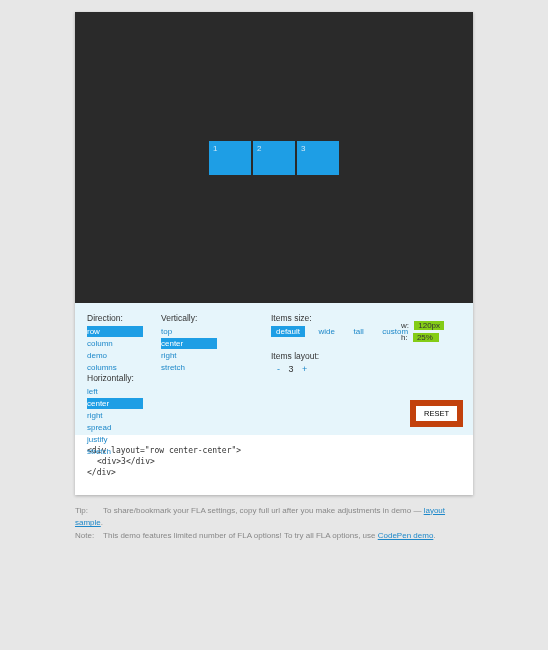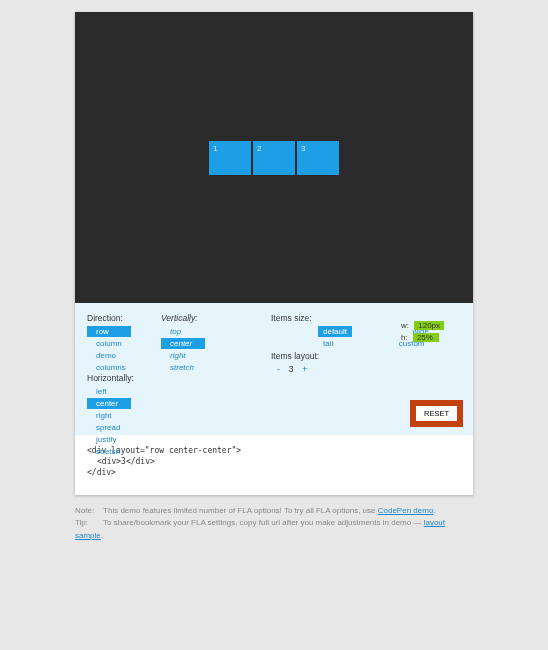--- a/index.html
+++ b/index.html
@@ -38,29 +38,29 @@
     padding: 10px 12px 12px 12px;
     position: relative;
     min-height: 132px;
   }
   .col { position: absolute; }
   .col h4 { font-size: 8.5px; font-weight: normal; margin-bottom: 3px; }
   .opts a {
     display: block;
     color: #1e88c9;
     font-size: 8px;
-    padding: 1px 9px;
+    padding: 1px 0;
     margin: 0 0 1px 0;
     text-decoration: none;
-    width: 44px;
+    width: 56px;
   }
   .opts a.sel { background: #1e9ee5; color: #fff; }
-  .opts.wide a { display: inline-block; width: auto; padding: 1px 5px; margin-right: 6px; margin-left: 47px; }
+  .opts.wide a { display: inline-block; width: auto; padding: 1px 5px; margin-right: 6px; }
   .c-dir  { left: 12px;  top: 10px; }
-  .c-vert { left: 86px;  top: 10px; font-style: italic; }
+  .c-vert { left: 86px;  top: 10px; }
   .c-horz { left: 12px;  top: 70px; }
   .c-size { left: 196px; top: 10px; }
   .c-num  { left: 196px; top: 48px; }
   .c-wh   { left: 326px; top: 18px; font-size: 8px; }
   .c-wh div { margin-bottom: 3px; }
   .c-wh span.v { background:#84cc16; padding: 0 4px; margin-left: 3px; display:inline-block; min-width: 26px; }
   .btn-reset {
     position: absolute; right: 10px; bottom: 8px;
     font-size: 7.5px; background:#fff; border:6px solid #c2410c;
     padding: 3px 8px; cursor:pointer;
@@ -166,22 +166,22 @@
   <div class="code">
     <div>&lt;div layout="row center-center"&gt;</div>
     <div class="ind1">&lt;div&gt;3&lt;/div&gt;</div>
     <div>&lt;/div&gt;</div>
   </div>
 
 </div>
 
 <div class="notes">
   <div>
+    <span class="lbl">Tip:</span>
+    <span>To share/bookmark your FLA settings, copy full url after you make adjustments in demo — </span>
+    <a href="#">layout sample</a>.
+  </div>
+  <div>
     <span class="lbl">Note:</span>
     <span>This demo features limited number of FLA options! To try all FLA options, use </span>
     <a href="#">CodePen demo</a>.
   </div>
-  <div>
-    <span class="lbl">Tip:</span>
-    <span>To share/bookmark your FLA settings, copy full url after you make adjustments in demo — </span>
-    <a href="#">layout sample</a>.
-  </div>
 </div>
 
 </body></html>

